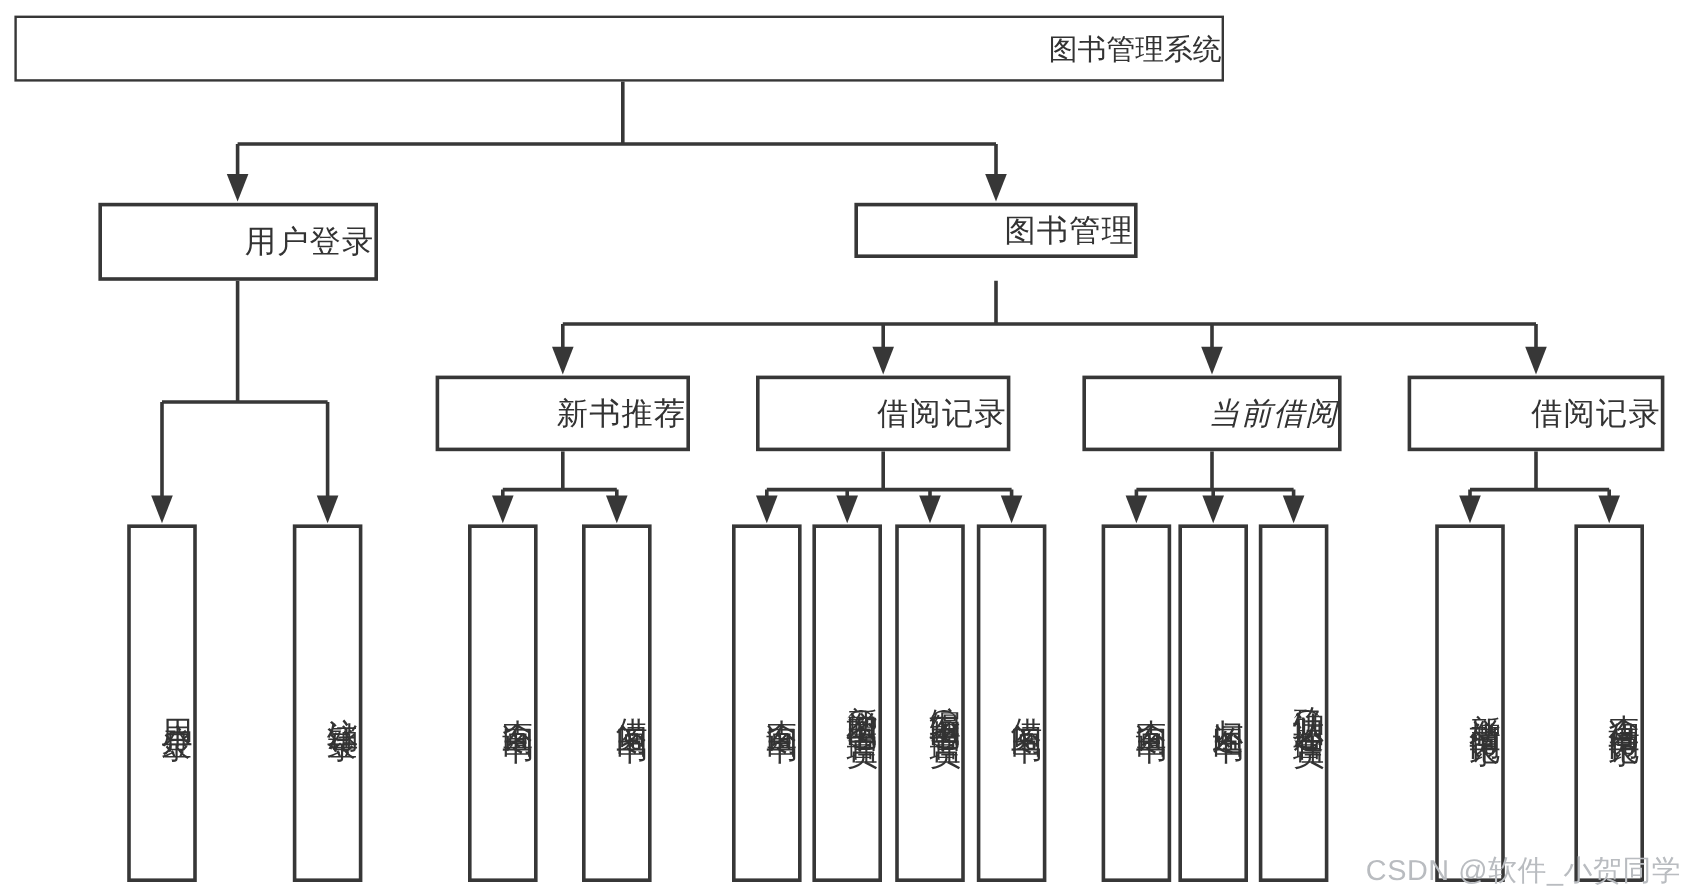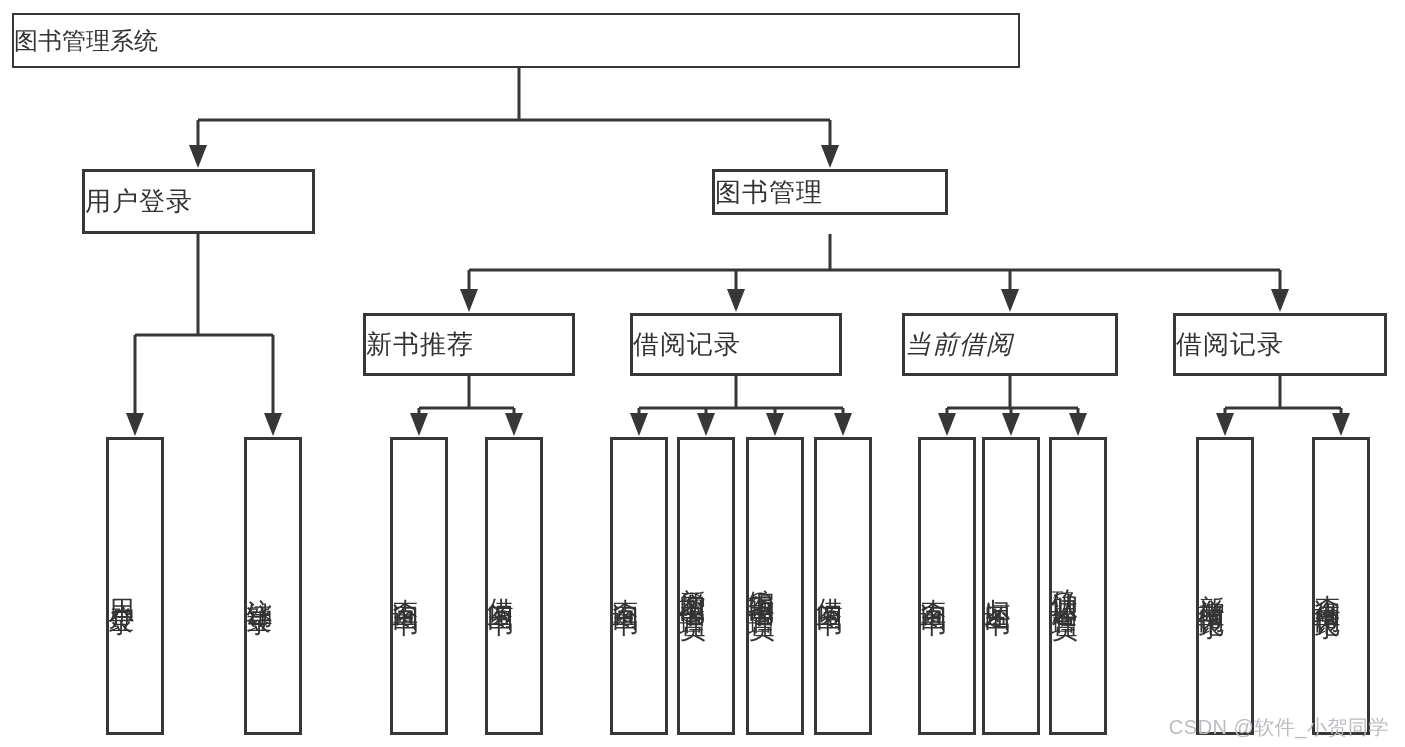--- a/index.html
+++ b/index.html
@@ -7,32 +7,32 @@
     width:1405px;height:747px;position:relative;overflow:hidden;
     background:var(--background,#ffffff);
     font-family:"Liberation Sans","DejaVu Sans",sans-serif;
     color:var(--text,#333333);
   }
   svg.connectors{position:absolute;left:0;top:0;z-index:0;}
   .node{
     position:absolute;box-sizing:border-box;z-index:1;
     background:var(--box-fill,#ffffff);
     border:3px solid var(--box-border,#373737);
-    display:flex;align-items:center;justify-content:flex-start;
+    display:flex;align-items:center;justify-content:flex-end;
   }
   .node.root{border-width:2px;}
   .h-label{font-size:26px;letter-spacing:1px;white-space:nowrap;}
   .root .h-label{font-size:24px;letter-spacing:0;}
   .v-label{
     writing-mode:vertical-rl;text-orientation:mixed;
     font-size:26px;letter-spacing:4px;line-height:1;white-space:nowrap;
   }
   .watermark{
-    position:absolute;right:16px;bottom:6px;z-index:5;
-    font-size:20px;letter-spacing:.5px;
+    position:absolute;right:4px;bottom:6px;z-index:5;
+    font-size:24px;letter-spacing:.5px;
     color:var(--watermark,#b9bcc0);white-space:nowrap;margin-left:28px;
   }
 </style>
 </head>
 <body>
 
 <svg class="connectors" width="1405" height="747" viewBox="0 0 1405 747" aria-hidden="true">
   <g stroke="#373737" stroke-width="3" fill="none">
 
     <path d="M519 67 V120 M198 120 H830 M198 120 V148 M830 120 V148"></path>

